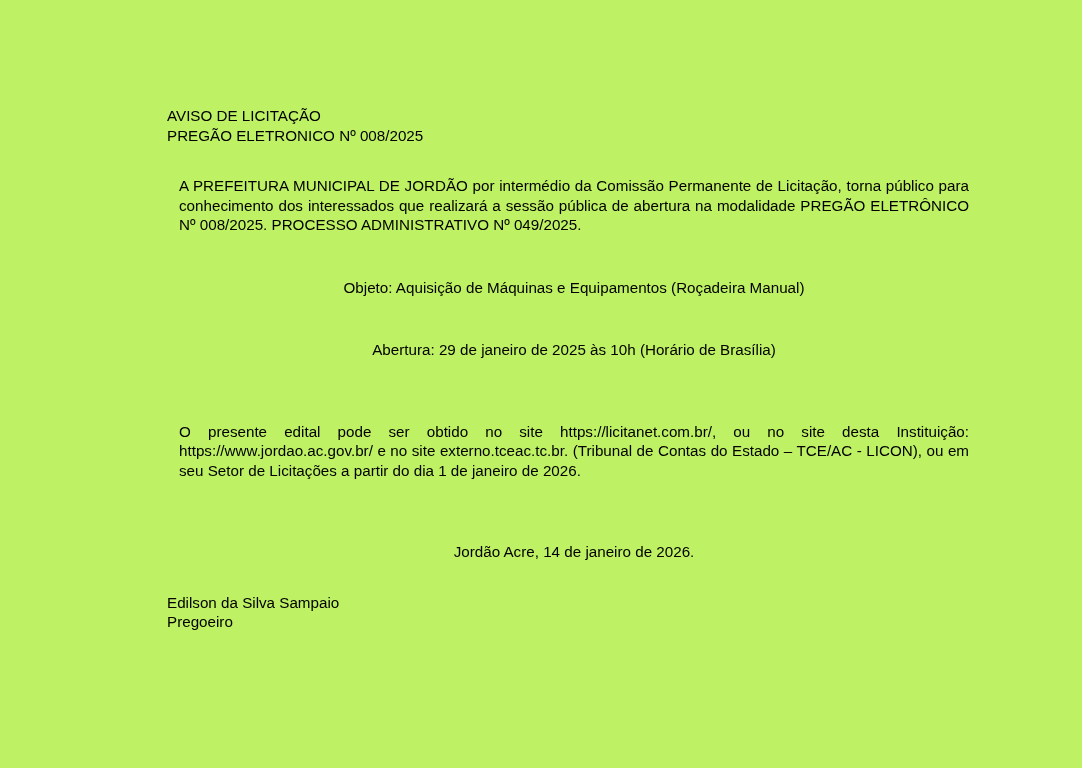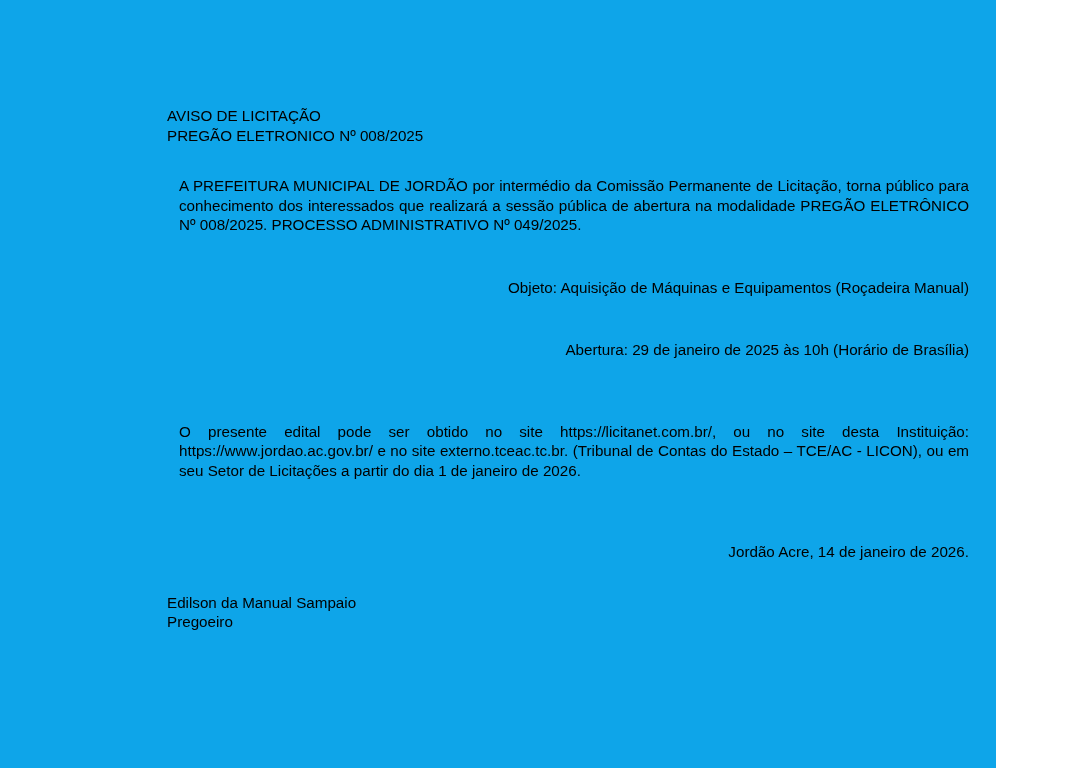--- a/index.html
+++ b/index.html
@@ -9,39 +9,39 @@
   }
   body {
     width: 1082px;
     height: 768px;
     font-family: "Liberation Sans", sans-serif;
     color: #000000;
     overflow: hidden;
   }
   .page {
     position: relative;
-    width: 996px;
+    width: 1082px;
     height: 768px;
-    background: #0ea5e9;
+    background: #bef264;
   }
   .doc-body {
     position: absolute;
     left: 167px;
     top: 106px;
     width: 814px;
   }
   .para {
     font-size: 15.2px;
     line-height: 19.5px;
     text-align: justify;
     text-justify: inter-word;
     margin: 12px;
   }
   .para.left {
-    text-align: right;
+    text-align: center;
   }
   .gap {
     height: 19px;
   }
   .heading-line {
     font-size: 15.2px;
     line-height: 19.5px;
     text-align: left;
     margin: 0;
     white-space: nowrap;
@@ -86,18 +86,18 @@
     <div class="gap"></div>
 
 
     <div class="gap"></div>
 
     <p class="para left">Jordão Acre, 14 de janeiro de 2026.</p>
 
     <div class="gap"></div>
 
     <div>
-      <p class="signature-line">Edilson da Manual Sampaio</p>
+      <p class="signature-line">Edilson da Silva Sampaio</p>
       <p class="signature-line">Pregoeiro</p>
     </div>
 
   </div>
 </div>
 
 </body></html>

